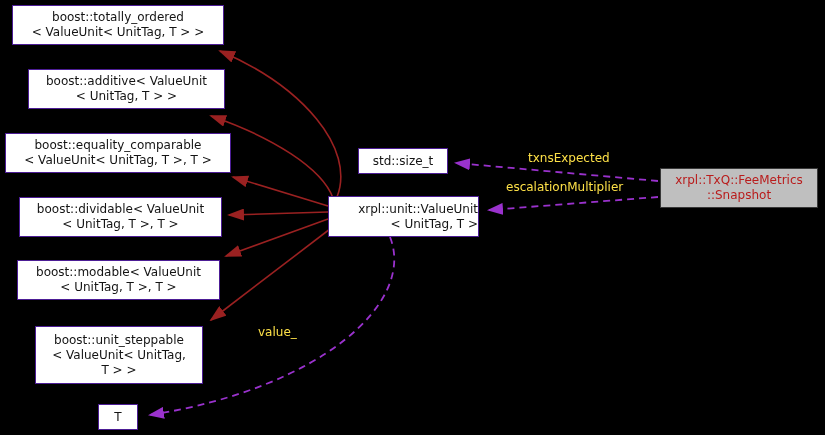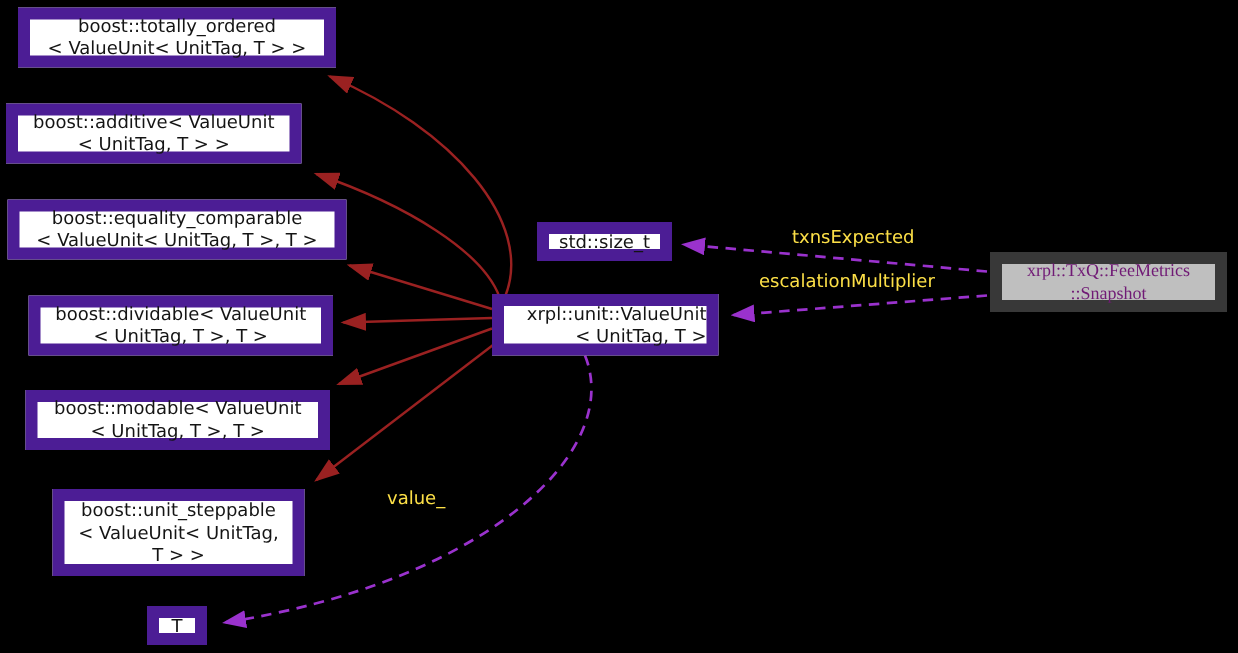--- a/index.html
+++ b/index.html
@@ -3,25 +3,25 @@
 <meta charset="utf-8">
 <style>
   html,body { margin:0; padding:0; background:#000; }
   .canvas {
     position:relative; width:825px; height:435px; background:#000;
     overflow:hidden; font-family:"DejaVu Sans", sans-serif;
   }
   .edges { position:absolute; left:0; top:0; width:825px; height:435px; }
   .node {
     position:absolute; box-sizing:border-box;
-    background:#ffffff; border:8px solid #4c1d95; color:#141414;
+    background:#ffffff; border:1px solid #4c1d95; color:#141414;
     display:flex; flex-direction:column; align-items:center; justify-content:center;
     font-size:12px; line-height:15px; text-align:center; white-space:nowrap;
   }
-  .node.focus { background:#bfbfbf; border-color:#383838; color:#701a75;font-family:Liberation Serif, serif; }
+  .node.focus { background:#bfbfbf; border-color:#383838; color:#b91c1c; }
   .node span { display:block; }
   .edge-label {
     position:absolute; color:#fde047; font-size:12px; line-height:14px;
     white-space:nowrap;
   }
 </style>
 </head>
 <body>
 
 <div class="canvas">
@@ -50,21 +50,21 @@
       <path d="M 658,197 L 489,210" marker-end="url(#arrow-purple)"></path>
       <path d="M 390,237 C 416,302 322,388 150,415" marker-end="url(#arrow-purple)"></path>
     </g>
   </svg>
 
   <div class="node" style="left:12px; top:5px; width:212px; height:40px;">
     <span>boost::totally_ordered</span>
     <span>&lt; ValueUnit&lt; UnitTag, T &gt; &gt;</span>
   </div>
 
-  <div class="node" style="left:4px; top:69px; width:197px; height:40px;">
+  <div class="node" style="left:28px; top:69px; width:197px; height:40px;">
     <span>boost::additive&lt; ValueUnit</span>
     <span>&lt; UnitTag, T &gt; &gt;</span>
   </div>
 
   <div class="node" style="left:5px; top:133px; width:226px; height:40px;">
     <span>boost::equality_comparable</span>
     <span>&lt; ValueUnit&lt; UnitTag, T &gt;, T &gt;</span>
   </div>
 
   <div class="node" style="left:19px; top:197px; width:203px; height:40px;">

